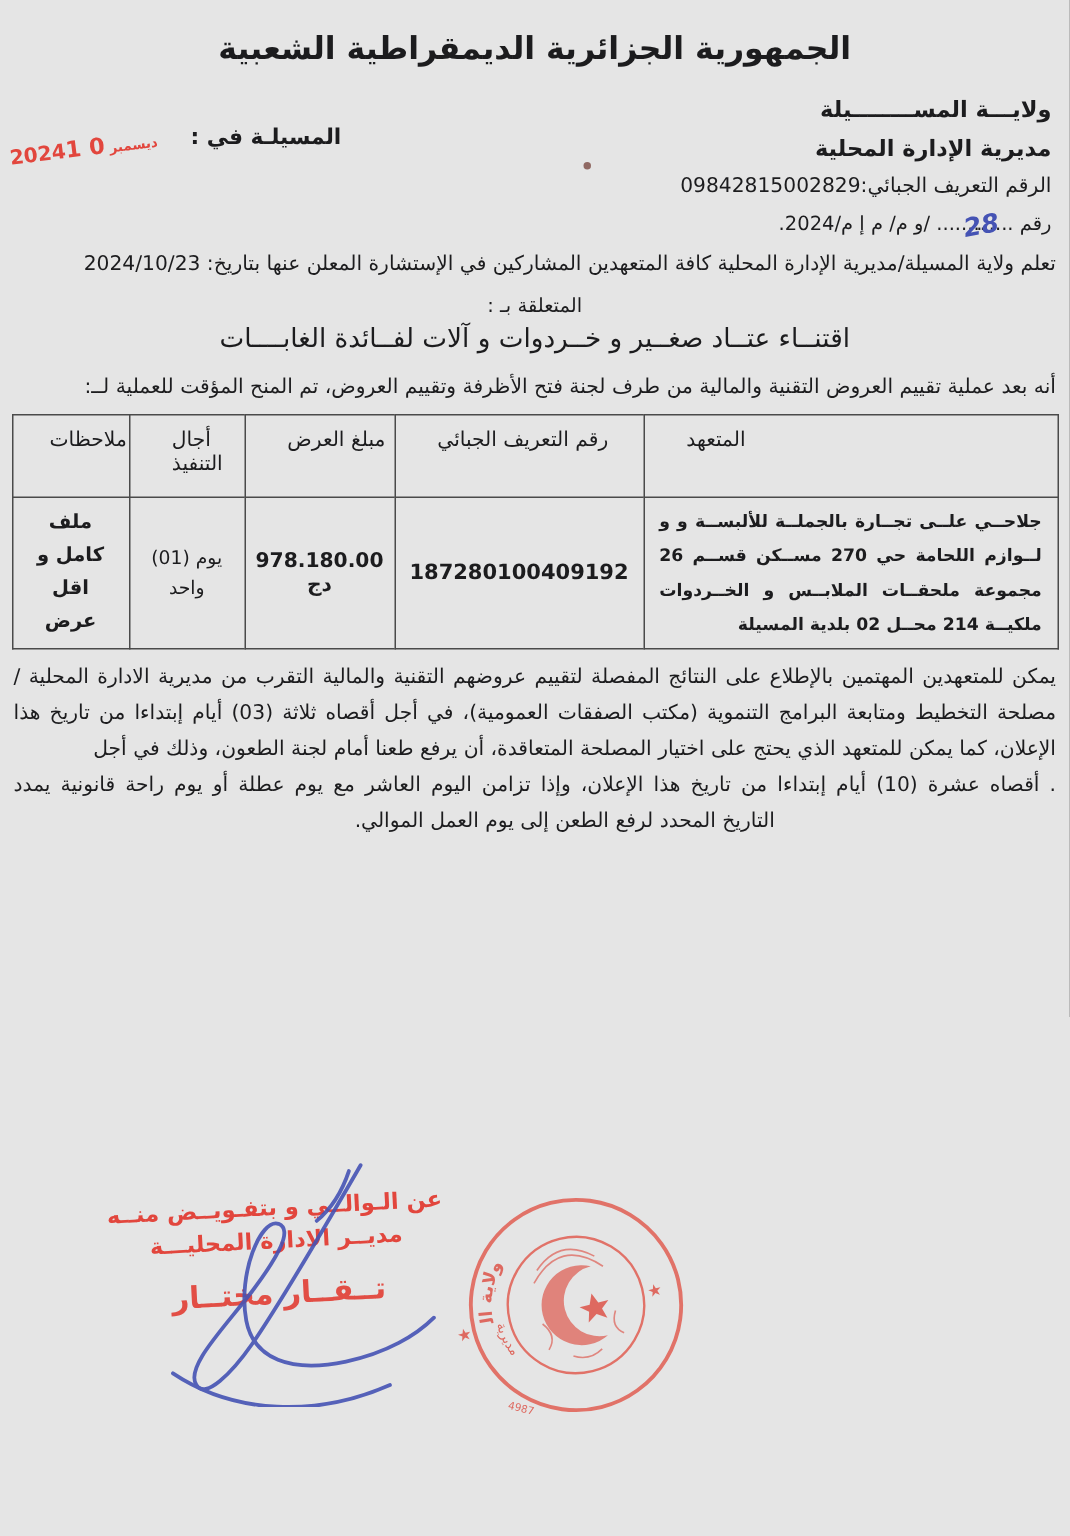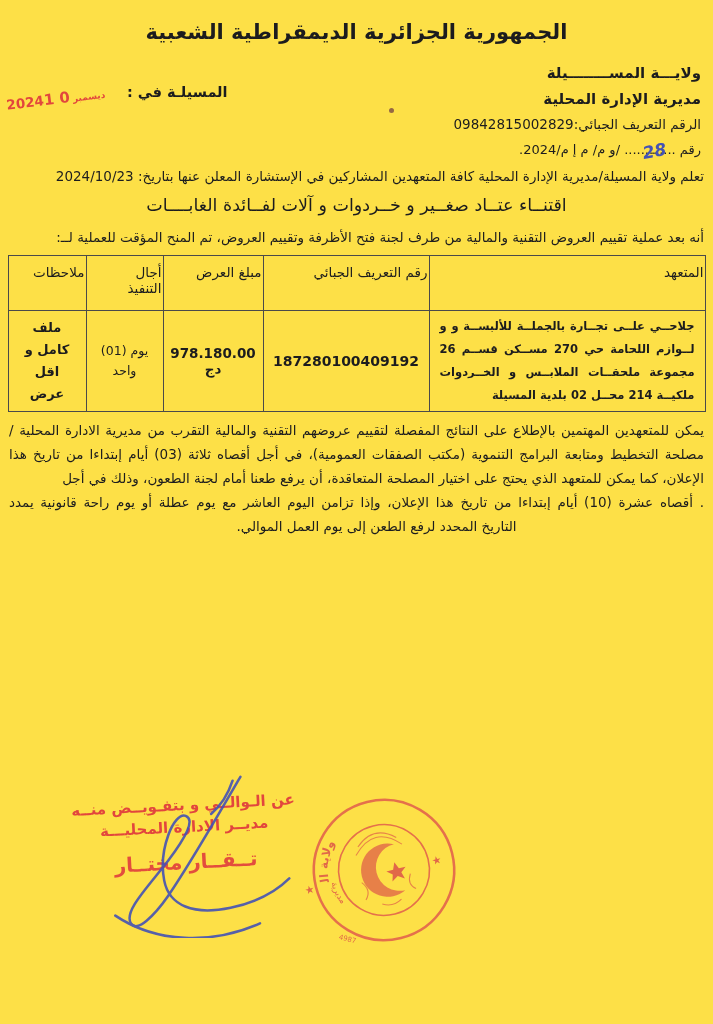--- a/index.html
+++ b/index.html
@@ -1,20 +1,20 @@
 <!DOCTYPE html>
 <html lang="ar" dir="rtl"><head>
 <meta charset="utf-8">
 <style>
   html,body{margin:0;padding:0;background:#9a9a9a;}
   .page{
     position:relative;
     width:713px;height:1024px;
     margin:0 auto;
-    background:#fde047;
+    background:#e5e5e5;
     direction:rtl;
     font-family:"DejaVu Sans",sans-serif;
     color:#1c1c1e;
     overflow:hidden;
   }
   
   .republic{
     padding-top:20px;
     text-align:center;
     font-size:21px;
@@ -64,21 +64,21 @@
   .related{margin-top:6px;text-align:center;font-size:13px;}
   .subject{margin-top:4px;text-align:center;font-size:17.5px;}
   .p-award{margin-top:10px;line-height:24px;}
   
   table.award{
     width:697px;margin:6px auto 0;border-collapse:collapse;table-layout:fixed;
   }
   table.award th,table.award td{border:1.4px solid #4a4a4a;}
   table.award th{
     height:45px;vertical-align:top;padding-top:8px;
-    font-weight:normal;font-size:13.5px;text-align:right;padding-left:28px;
+    font-weight:normal;font-size:13.5px;text-align:left;padding-left:28px;
   }
   td.c-contr{font-size:11.5px;font-weight:bold;text-align:justify;padding:0 10px;line-height:23px;height:100px;}
   td.c-tax{font-size:14px;font-weight:bold;text-align:center;}
   td.c-amt{font-size:13.5px;font-weight:bold;text-align:center;}
   td.c-dead{font-size:12.5px;text-align:center;line-height:20px;padding:0 8px;}
   td.c-note{font-size:13px;font-weight:bold;text-align:center;line-height:22px;padding:0 10px;}
   
   .closing{margin-top:6px;}
   .closing .para{line-height:24px;}
   .c2{text-align:justify;text-align-last:justify;}
@@ -114,20 +114,21 @@
   </div>
 
   <div class="place">المسيلـة في :</div>
   <div class="red-date" dir="ltr">
     <span class="y">2024</span><span class="m">ديسمبر</span><span class="d">0 1</span>
   </div>
   <div class="artifact-dot"></div>
 
 
   <p class="para">تعلم ولاية المسيلة/مديرية الإدارة المحلية كافة المتعهدين المشاركين في الإستشارة المعلن عنها بتاريخ: 2024/10/23</p>
+  <div class="related">المتعلقة بـ :</div>
   <div class="subject">اقتنــاء عتــاد صغــير و خــردوات و آلات  لفــائدة الغابــــات</div>
   <p class="para p-award">أنه بعد عملية تقييم العروض التقنية والمالية من طرف لجنة فتح الأظرفة وتقييم العروض، تم المنح المؤقت للعملية لــ:</p>
 
   <table class="award">
     <colgroup>
       <col style="width:276px">
         <col style="width:166px">
         <col style="width:100px">
         <col style="width:77px">
         <col style="width:78px">

